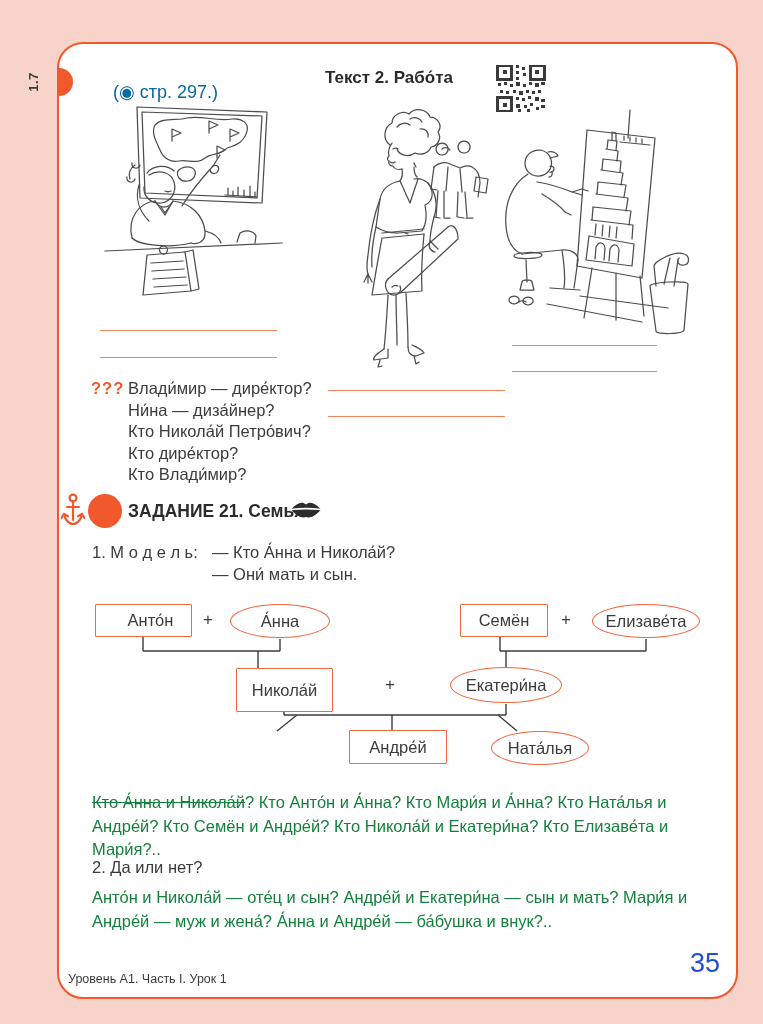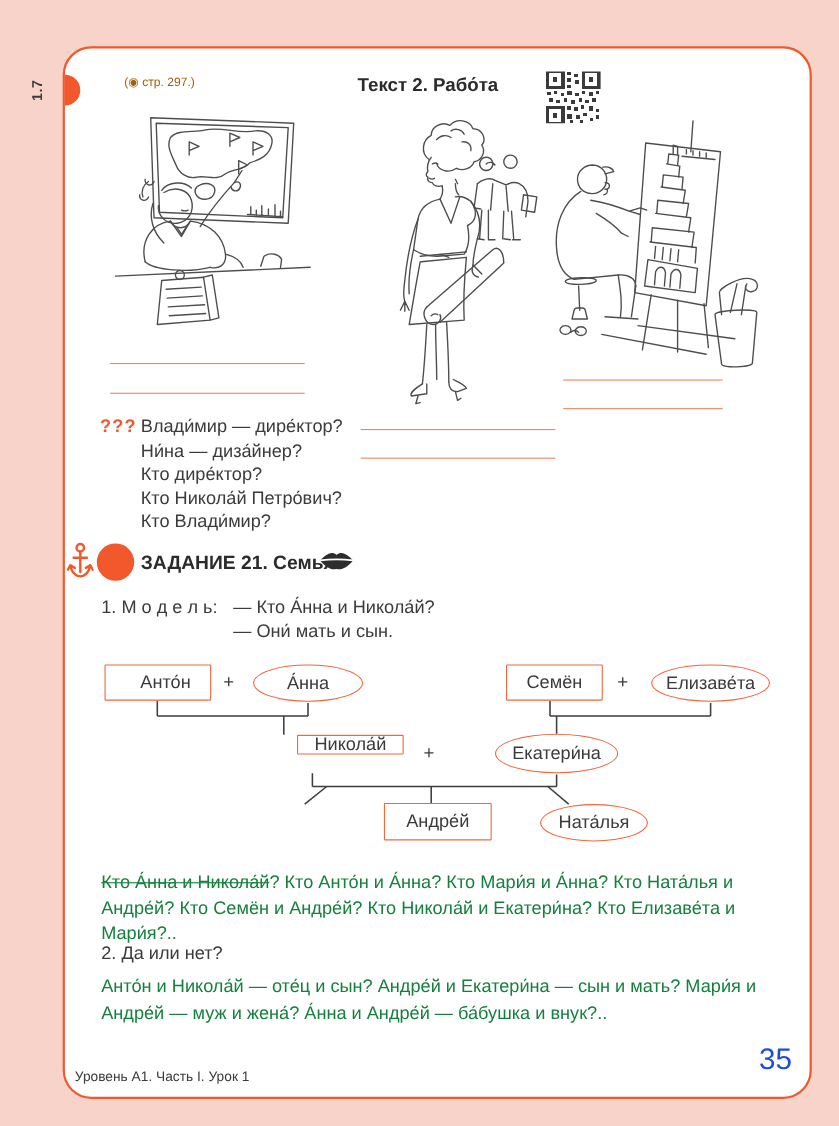--- a/index.html
+++ b/index.html
@@ -18,21 +18,21 @@
   .tab-num{
     left:14px;top:66px;width:38px;height:32px;
     display:flex;align-items:center;justify-content:center;
     transform:rotate(-90deg);font-size:13px;font-weight:bold;color:#3b3b3b;
     letter-spacing:0.5px;
   }
   .semicircle{
     left:59px;top:68px;width:14px;height:28px;
     background:#f1582c;border-radius:0 14px 14px 0;
   }
-  .hdr-ref{left:113px;top:68px;font-size:11px;color:#a16207;}
+  .hdr-ref{left:113px;top:81px;font-size:18px;color:#0369a1;}
   .hdr-title{left:325px;top:68px;font-size:17px;font-weight:bold;color:#2b2b2b;}
   .answer-line{height:0;border-top:1.6px solid #f0855f;}
   .q-marker{left:91px;top:379px;font-size:16.5px;font-weight:bold;color:#f1582c;letter-spacing:1px;}
   .q-list{left:128px;top:378px;font-size:16.5px;line-height:21.5px;color:#3b3b3b;}
   .task-circle{left:88px;top:494px;width:34px;height:34px;border-radius:50%;background:#f1582c;}
   .task-title{left:128px;top:501px;font-size:17.5px;font-weight:bold;color:#2b2b2b;}
   .model-label{left:92px;top:543px;font-size:16.5px;}
   .model-q{left:212px;top:543px;font-size:16.5px;}
   .model-a{left:212px;top:565px;font-size:16.5px;}
   .tree-node{
@@ -195,22 +195,22 @@
   <div class="abs answer-line" style="left:100px;top:357px;width:177px;"></div>
   <div class="abs answer-line" style="left:512px;top:345px;width:145px;"></div>
   <div class="abs answer-line" style="left:512px;top:371px;width:145px;"></div>
   <div class="abs answer-line" style="left:328px;top:390px;width:177px;"></div>
   <div class="abs answer-line" style="left:328px;top:416px;width:177px;"></div>
 
   <div class="abs q-marker">???</div>
   <div class="abs q-list">
     <div>Влади́мир — дире́ктор?</div>
     <div>Ни́на — диза́йнер?</div>
+    <div>Кто Никола́й Петро́вич?</div>
     <div>Кто дире́ктор?</div>
-    <div>Кто Никола́й Петро́вич?</div>
     <div>Кто Влади́мир?</div>
   </div>
 
   <div class="abs" style="left:61px;top:492px;">
     <svg width="24" height="36" viewBox="0 0 24 36">
       <g fill="none" stroke="#f1582c" stroke-width="2.2" stroke-linecap="round">
         <circle cx="12" cy="6" r="3.4"></circle>
         <path d="M12,9.5 L12,28"></path>
         <path d="M6,15 L18,15"></path>
         <path d="M3,22 C4,29 9,32 12,32 C15,32 20,29 21,22"></path>
@@ -240,21 +240,21 @@
     </g>
   </svg>
 
   <div class="abs tree-node tree-box" style="left:95px;top:604px;width:97px;height:33px;padding-left:14px;">Анто́н</div>
   <div class="abs tree-plus" style="left:196px;top:610px;">+</div>
   <div class="abs tree-node tree-ellipse" style="left:230px;top:604px;width:100px;height:34px;">А́нна</div>
   <div class="abs tree-node tree-box" style="left:460px;top:604px;width:88px;height:33px;">Семён</div>
   <div class="abs tree-plus" style="left:554px;top:610px;">+</div>
   <div class="abs tree-node tree-ellipse" style="left:592px;top:604px;width:108px;height:34px;">Елизаве́та</div>
 
-  <div class="abs tree-node tree-box" style="left:236px;top:668px;width:97px;height:18px;margin-left:34px;">Никола́й</div>
+  <div class="abs tree-node tree-box" style="left:236px;top:668px;width:97px;height:44px;">Никола́й</div>
   <div class="abs tree-plus" style="left:378px;top:675px;">+</div>
   <div class="abs tree-node tree-ellipse" style="left:450px;top:667px;width:112px;height:36px;">Екатери́на</div>
 
   <div class="abs tree-node tree-box" style="left:349px;top:730px;width:98px;height:34px;">Андре́й</div>
   <div class="abs tree-node tree-ellipse" style="left:491px;top:731px;width:98px;height:34px;">Ната́лья</div>
 
   <div class="abs para" style="left:92px;top:791px;width:614px;">
     <span class="strike">Кто А́нна и Никола́й</span><span>? Кто Анто́н и А́нна? Кто Мари́я и А́нна? Кто Ната́лья и Андре́й? Кто Семён и Андре́й? Кто Никола́й и Екатери́на? Кто Елизаве́та и Мари́я?..</span>
   </div>
 

